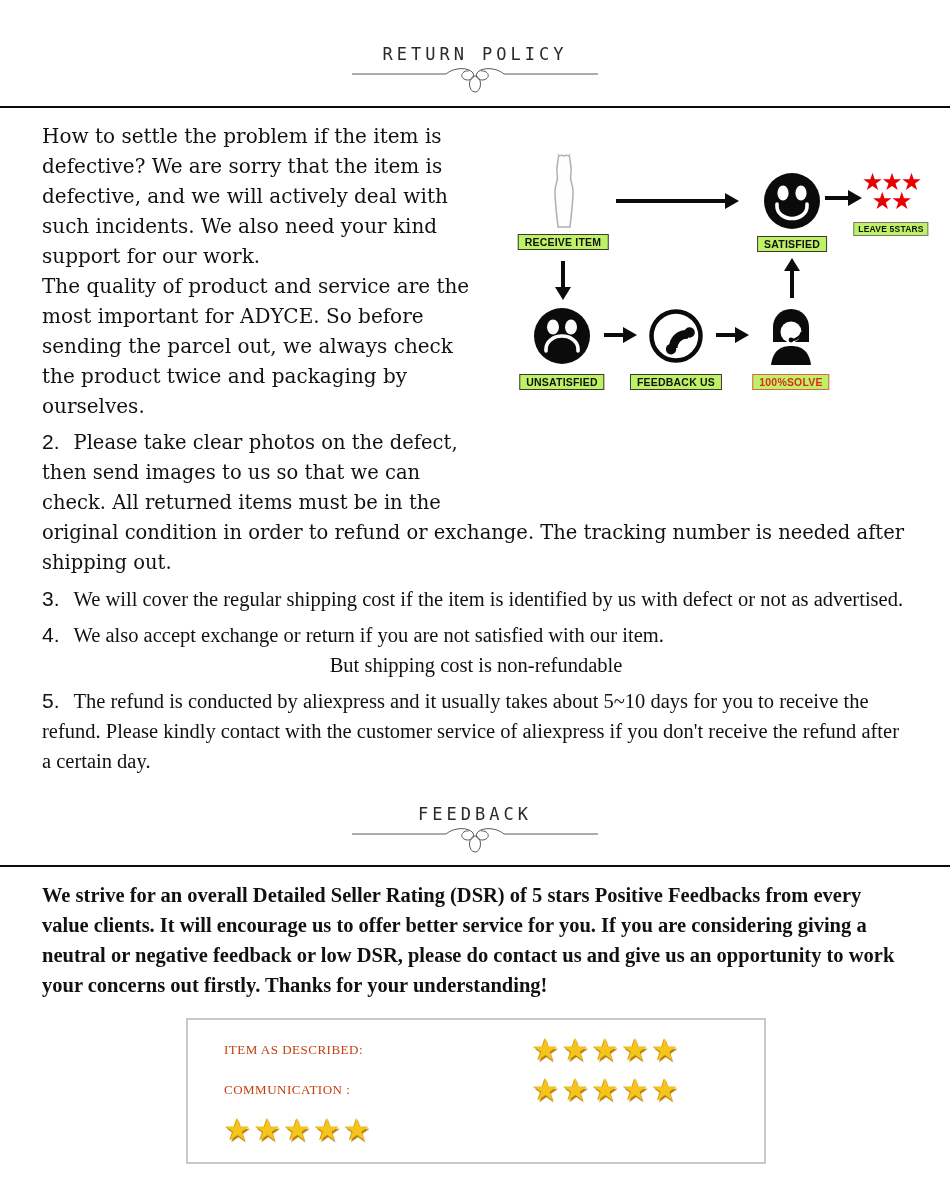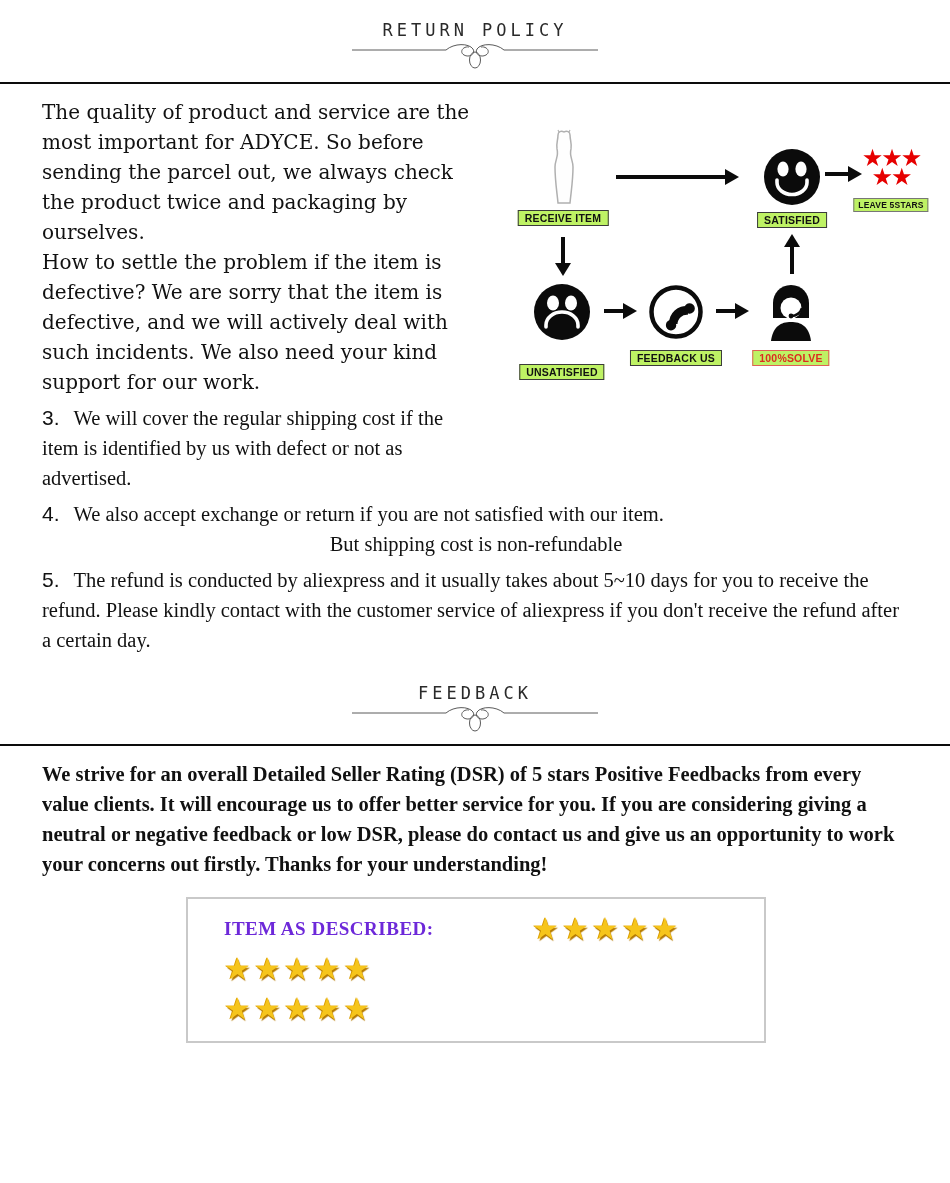--- a/index.html
+++ b/index.html
@@ -76,32 +76,32 @@
     font-size:20.5px; line-height:30px; font-weight:600;
   }
 
   .ratings-box {
     width:580px; margin:18px auto 0; border:2px solid #c9c9c9;
     padding:10px 0 12px 36px;
   }
   .rating-row { display:flex; align-items:center; height:40px; }
   .rating-label {
     width:308px; font-family:"Liberation Serif", serif;
-    font-weight:bold; font-size:19px; letter-spacing:0.5px; color:#6d28d9;
+    font-weight:normal; font-size:13px; letter-spacing:0.5px; color:#c2410c;
   }
   .gold-stars { font-family:"DejaVu Sans", sans-serif; font-size:30px; line-height:30px;
     letter-spacing:3px; color:#f6c51b;
     text-shadow:1px 2px 1px #b57a00, -1px 0 0 #d99c00; }
 
   .clear { clear:both; }
 </style>
 </head>
 <body>
 
-<div class="sec-header" style="padding-top:20px">
+<div class="sec-header" style="padding-top:44px">
   <span class="title">RETURN POLICY</span>
   <div class="flourish">
     <svg width="250" height="28" viewBox="0 0 250 28">
       <g fill="none" stroke="#5a5a5a" stroke-width="1">
         <path d="M2,9 H96"></path>
           <path d="M154,9 H248"></path>
         <path d="M96,9 C104,2 119,2 123,8 C126,13 119,17 114,14 C109,11 113,5 119,6"></path>
         <path d="M154,9 C146,2 131,2 127,8 C124,13 131,17 136,14 C141,11 137,5 131,6"></path>
         <ellipse cx="125" cy="19" rx="5.5" ry="8"></ellipse>
       </g>
@@ -146,21 +146,21 @@
     <div class="arr-v arr-up" style="left:308px; top:149px; height:28px"></div>
 
     <div class="abs" style="left:51px; top:186px">
       <svg width="58" height="58" viewBox="0 0 58 58">
         <circle cx="29" cy="29" r="28" fill="#0b0b0b"></circle>
         <ellipse cx="20" cy="20" rx="6" ry="7.6" fill="#fff"></ellipse>
         <ellipse cx="38" cy="20" rx="6" ry="7.6" fill="#fff"></ellipse>
         <path d="M13,44 v-2 a16,13 0 0 1 32,0 v2" stroke="#fff" stroke-width="3.6" fill="none" stroke-linecap="round"></path>
       </svg>
     </div>
-    <div class="dlabel" style="left:80px; top:267px">UNSATISFIED</div>
+    <div class="dlabel" style="left:80px; top:253px">UNSATISFIED</div>
 
     <div class="arr-h" style="left:122px; top:212px; width:20px"></div>
 
     <div class="abs" style="left:166px; top:187px">
       <svg width="56" height="56" viewBox="0 0 56 56">
         <circle cx="28" cy="28" r="24.5" fill="none" stroke="#0b0b0b" stroke-width="4.5"></circle>
         <g transform="rotate(-42 28 28)">
           <path d="M15,32 a17,17 0 0 1 26,0 l-6,6 a9.5,9.5 0 0 0 -14,0 z" fill="#0b0b0b"></path>
           <circle cx="15.5" cy="34.5" r="5.2" fill="#0b0b0b"></circle>
           <circle cx="40.5" cy="34.5" r="5.2" fill="#0b0b0b"></circle>
@@ -176,23 +176,24 @@
         <path d="M29,2 C40,2 47,10.5 47,20 L47,35 L11,35 L11,20 C11,10.5 18,2 29,2 Z" fill="#0b0b0b"></path>
         <circle cx="29" cy="25" r="10.5" fill="#fff"></circle>
         <path d="M40,25 a11,11 0 0 1 -11,8" stroke="#0b0b0b" stroke-width="2.6" fill="none"></path>
         <circle cx="29" cy="33" r="2.4" fill="#0b0b0b"></circle>
         <path d="M9,58 C11,43 19,39 29,39 C39,39 47,43 49,58 Z" fill="#0b0b0b"></path>
       </svg>
     </div>
     <div class="dlabel red" style="left:309px; top:253px">100%SOLVE</div>
   </div>
 
+  <p class="serif-wide">How to settle the problem if the item is defective? We are sorry that the item is defective, and we will actively deal with such incidents. We also need your kind support for our work.</p>
   <p class="serif-wide">The quality of product and service are the most important for ADYCE. So before sending the parcel out, we always check the product twice and packaging by ourselves.</p>
-  <p class="serif-wide">How to settle the problem if the item is defective? We are sorry that the item is defective, and we will actively deal with such incidents. We also need your kind support for our work.</p>
-
+
+  <p class="item serif-wide" style="font-size:19.5px"><span class="num">2.</span><span>Please take clear photos on the defect, then send images to us so that we can check. All returned items must be in the original condition in order to refund or exchange. The tracking number is needed after shipping out.</span></p>
   <p class="item serif-narrow"><span class="num">3.</span><span>We will cover the regular shipping cost if the item is identified by us with defect or not as advertised.</span></p>
   <p class="item serif-narrow"><span class="num">4.</span><span>We also accept exchange or return if you are not satisfied with our item.</span><span class="item-sub">But shipping cost is non-refundable</span></p>
   <p class="item serif-narrow"><span class="num">5.</span><span>The refund is conducted by aliexpress and it usually takes about 5~10 days for you to receive the refund. Please kindly contact with the customer service of aliexpress if you don't receive the refund after a certain day.</span></p>
 
   <div class="clear"></div>
 </div>
 
 <div class="sec-header fb-header">
   <span class="title">FEEDBACK</span>
   <div class="flourish">
@@ -211,20 +212,21 @@
 
 <div class="fb-section">
   <p class="fb-para">We strive for an overall Detailed Seller Rating (DSR) of 5 stars Positive Feedbacks from every value clients. It will encourage us to offer better service for you. If you are considering giving a neutral or negative feedback or low DSR, please do contact us and give us an opportunity to work your concerns out firstly. Thanks for your understanding!</p>
 
   <div class="ratings-box">
     <div class="rating-row">
       <span class="rating-label">ITEM AS DESCRIBED:</span>
       <span class="gold-stars">★★★★★</span>
     </div>
     <div class="rating-row">
+      <span class="rating-label">COMMUNICATION :</span>
       <span class="gold-stars">★★★★★</span>
     </div>
     <div class="rating-row">
       <span class="gold-stars">★★★★★</span>
     </div>
   </div>
 
 </div>
 
 </body></html>

